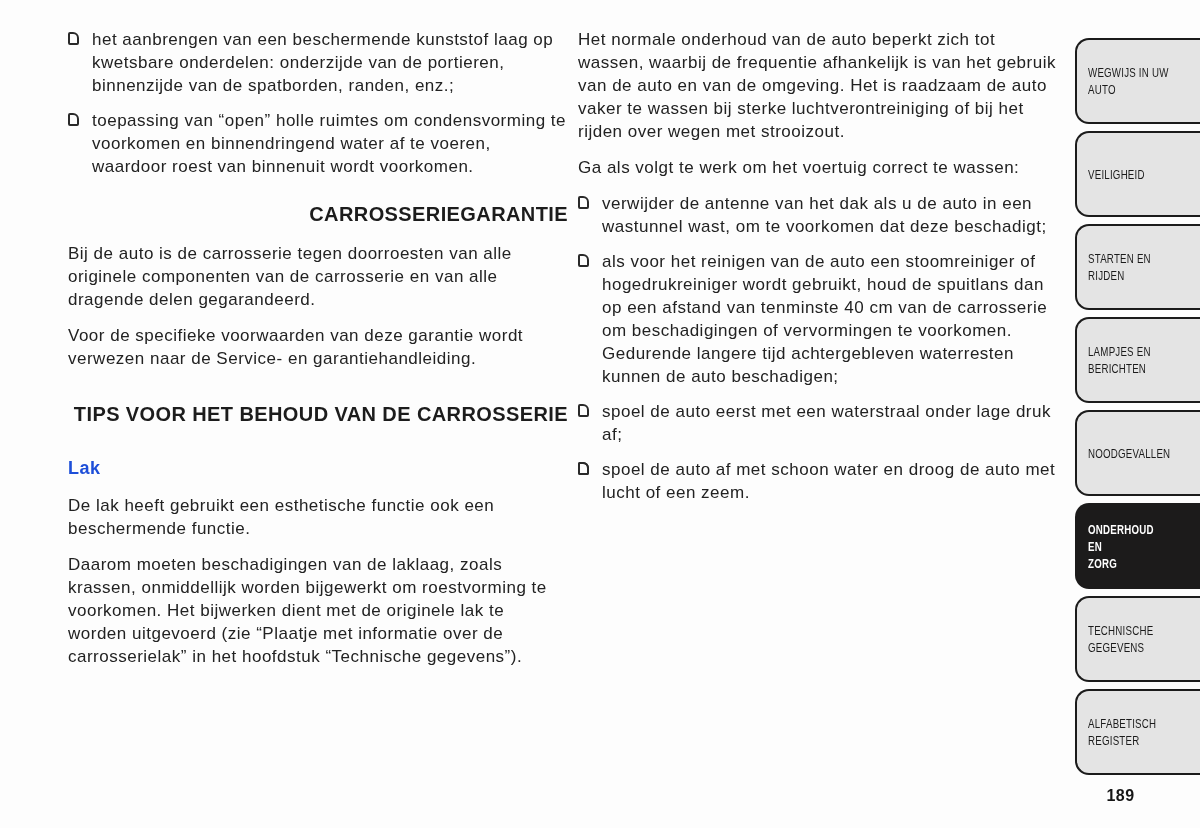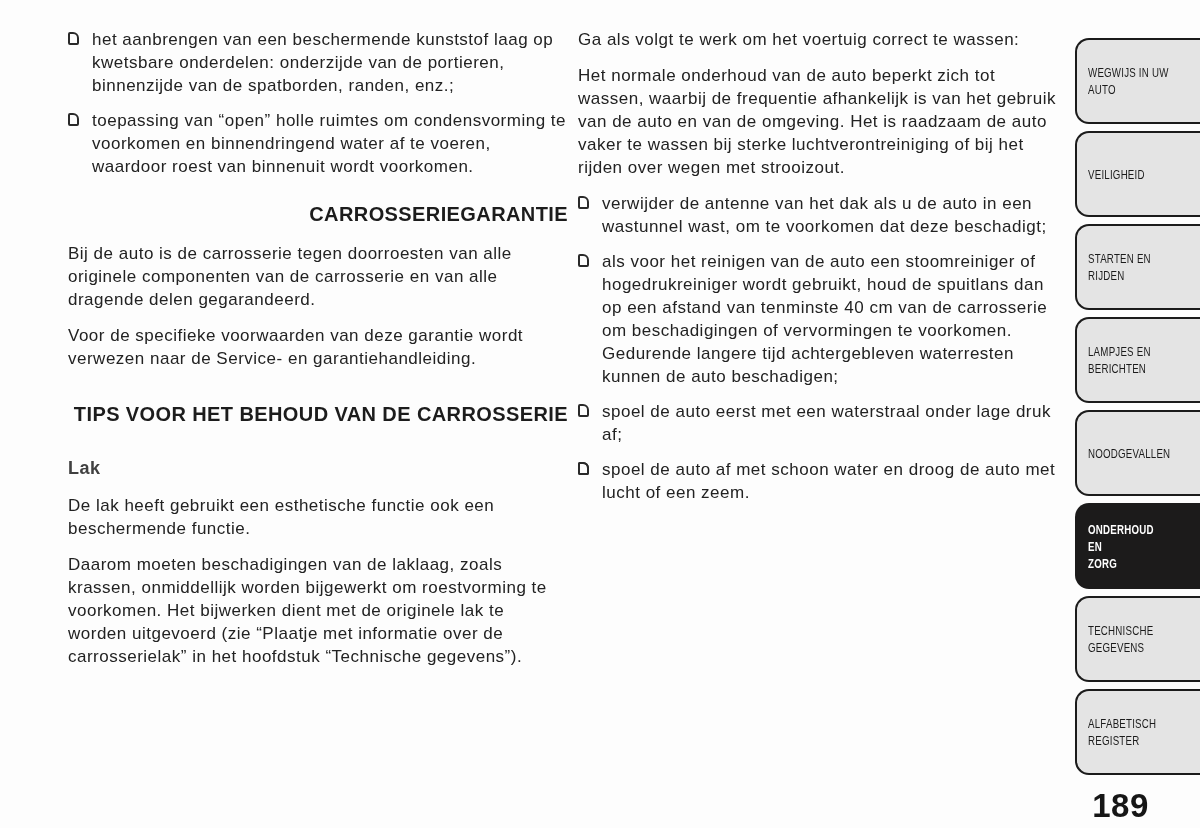--- a/index.html
+++ b/index.html
@@ -43,21 +43,21 @@
     line-height: 25px;
     margin: 24px 0 15px 0;
     letter-spacing: 0.4px;
     color: #1c1c1c;
     text-align: right;
   }
   h2.mt-lg { margin-top: 32px; }
   h3.sub-heading {
     font-size: 18px;
     margin: 30px 0 14px 0;
-    color: #404040;
+    color: #1d4ed8;
   }
 
   
   .sidebar {
     position: absolute;
     left: 1075px; top: 38px;
     width: 125px;
   }
   .tab {
     position: relative;
@@ -89,21 +89,21 @@
   }
   .tab.active .tab-label {
     color: #ffffff;
     font-weight: bold;
   }
   .page-number {
     margin-top: 12px;
     width: 125px;
     padding-right: 34px;
     text-align: center;
-    font-size: 33px;
+    font-size: 16px;
     font-weight: bold;
     color: #161616;
     letter-spacing: 0.5px;
   }
 </style>
 </head>
 <body>
 
 <div class="page">
 
@@ -123,22 +123,22 @@
     <p>Bij de auto is de carrosserie tegen doorroesten van alle originele componenten van de carrosserie en van alle dragende delen gegarandeerd.</p>
     <p>Voor de specifieke voorwaarden van deze garantie wordt verwezen naar de Service- en garantiehandleiding.</p>
 
     <h2 class="section-heading mt-lg">TIPS VOOR HET BEHOUD VAN DE CARROSSERIE</h2>
     <h3 class="sub-heading">Lak</h3>
     <p>De lak heeft gebruikt een esthetische functie ook een beschermende functie.</p>
     <p>Daarom moeten beschadigingen van de laklaag, zoals krassen, onmiddellijk worden bijgewerkt om roestvorming te voorkomen. Het bijwerken dient met de originele lak te worden uitgevoerd (zie “Plaatje met informatie over de carrosserielak” in het hoofdstuk “Technische gegevens”).</p>
   </div>
 
   <div class="col col-right">
+    <p>Het normale onderhoud van de auto beperkt zich tot wassen, waarbij de frequentie afhankelijk is van het gebruik van de auto en van de omgeving. Het is raadzaam de auto vaker te wassen bij sterke luchtverontreiniging of bij het rijden over wegen met strooizout.</p>
     <p>Ga als volgt te werk om het voertuig correct te wassen:</p>
-    <p>Het normale onderhoud van de auto beperkt zich tot wassen, waarbij de frequentie afhankelijk is van het gebruik van de auto en van de omgeving. Het is raadzaam de auto vaker te wassen bij sterke luchtverontreiniging of bij het rijden over wegen met strooizout.</p>
 
     <ul class="blist">
       <li>
         <span class="bullet-glyph"></span>
         <span>verwijder de antenne van het dak als u de auto in een wastunnel wast, om te voorkomen dat deze beschadigt;</span>
       </li>
       <li>
         <span class="bullet-glyph"></span>
         <span>als voor het reinigen van de auto een stoomreiniger of hogedrukreiniger wordt gebruikt, houd de spuitlans dan op een afstand van tenminste 40 cm van de carrosserie om beschadigingen of vervormingen te voorkomen. Gedurende langere tijd achtergebleven waterresten kunnen de auto beschadigen;</span>
       </li>

